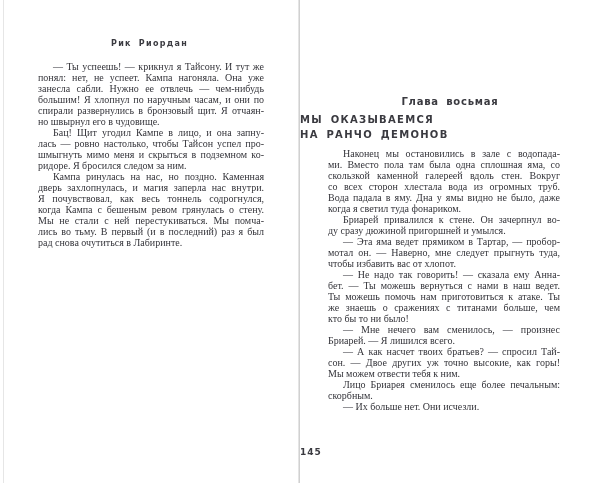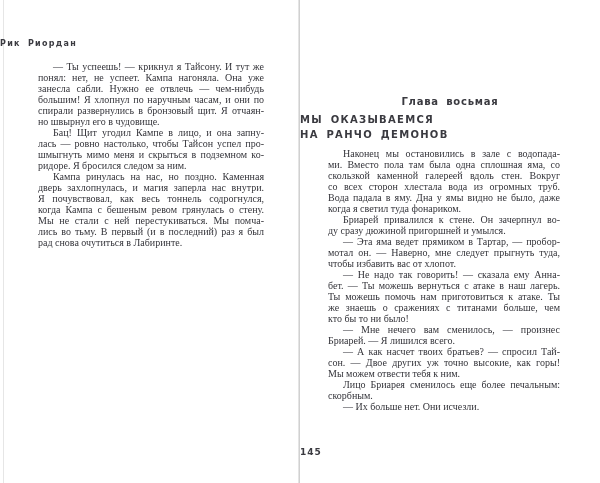--- a/index.html
+++ b/index.html
@@ -26,20 +26,21 @@
   .gutter {
     position: absolute;
     left: 298px; top: 0; bottom: 0;
     width: 2px;
     background: linear-gradient(to right, #efefef, var(--divider, #c6c6c6));
   }
   .running-head {
     position: absolute;
     left: 0; top: 39px;
     width: 299px;
+    text-align: center;
     font-family: "DejaVu Sans", "Liberation Sans", sans-serif;
     font-size: 8px;
     font-weight: 700;
     letter-spacing: 1.3px;
     word-spacing: 3px;
     color: var(--ink-head, #3c3c42);
   }
   .body-col {
     position: absolute;
     color: var(--ink, #34343a);
@@ -134,21 +135,21 @@
         <div class="bline">скользкой каменной галереей вдоль стен. Вокруг</div>
         <div class="bline">со всех сторон хлестала вода из огромных труб.</div>
         <div class="bline">Вода падала в яму. Дна у ямы видно не было, даже</div>
         <div class="bline last">когда я светил туда фонариком.</div>
         <div class="bline first">Бриарей привалился к стене. Он зачерпнул во-</div>
         <div class="bline last">ду сразу дюжиной пригоршней и умылся.</div>
         <div class="bline first">— Эта яма ведет прямиком в Тартар, — пробор-</div>
         <div class="bline">мотал он. — Наверно, мне следует прыгнуть туда,</div>
         <div class="bline last">чтобы избавить вас от хлопот.</div>
         <div class="bline first">— Не надо так говорить! — сказала ему Анна-</div>
-        <div class="bline">бет. — Ты можешь вернуться с атаке в наш лагерь.</div>
+        <div class="bline">бет. — Ты можешь вернуться с нами в наш ведет.</div>
         <div class="bline">Ты можешь помочь нам приготовиться к атаке. Ты</div>
         <div class="bline">же знаешь о сражениях с титанами больше, чем</div>
         <div class="bline last">кто бы то ни было!</div>
         <div class="bline first">— Мне нечего вам сменилось, — произнес</div>
         <div class="bline last">Бриарей. — Я лишился всего.</div>
         <div class="bline first">— А как насчет твоих братьев? — спросил Тай-</div>
         <div class="bline">сон. — Двое других уж точно высокие, как горы!</div>
         <div class="bline last">Мы можем отвести тебя к ним.</div>
         <div class="bline first">Лицо Бриарея сменилось еще более печальным:</div>
         <div class="bline last">скорбным.</div>

